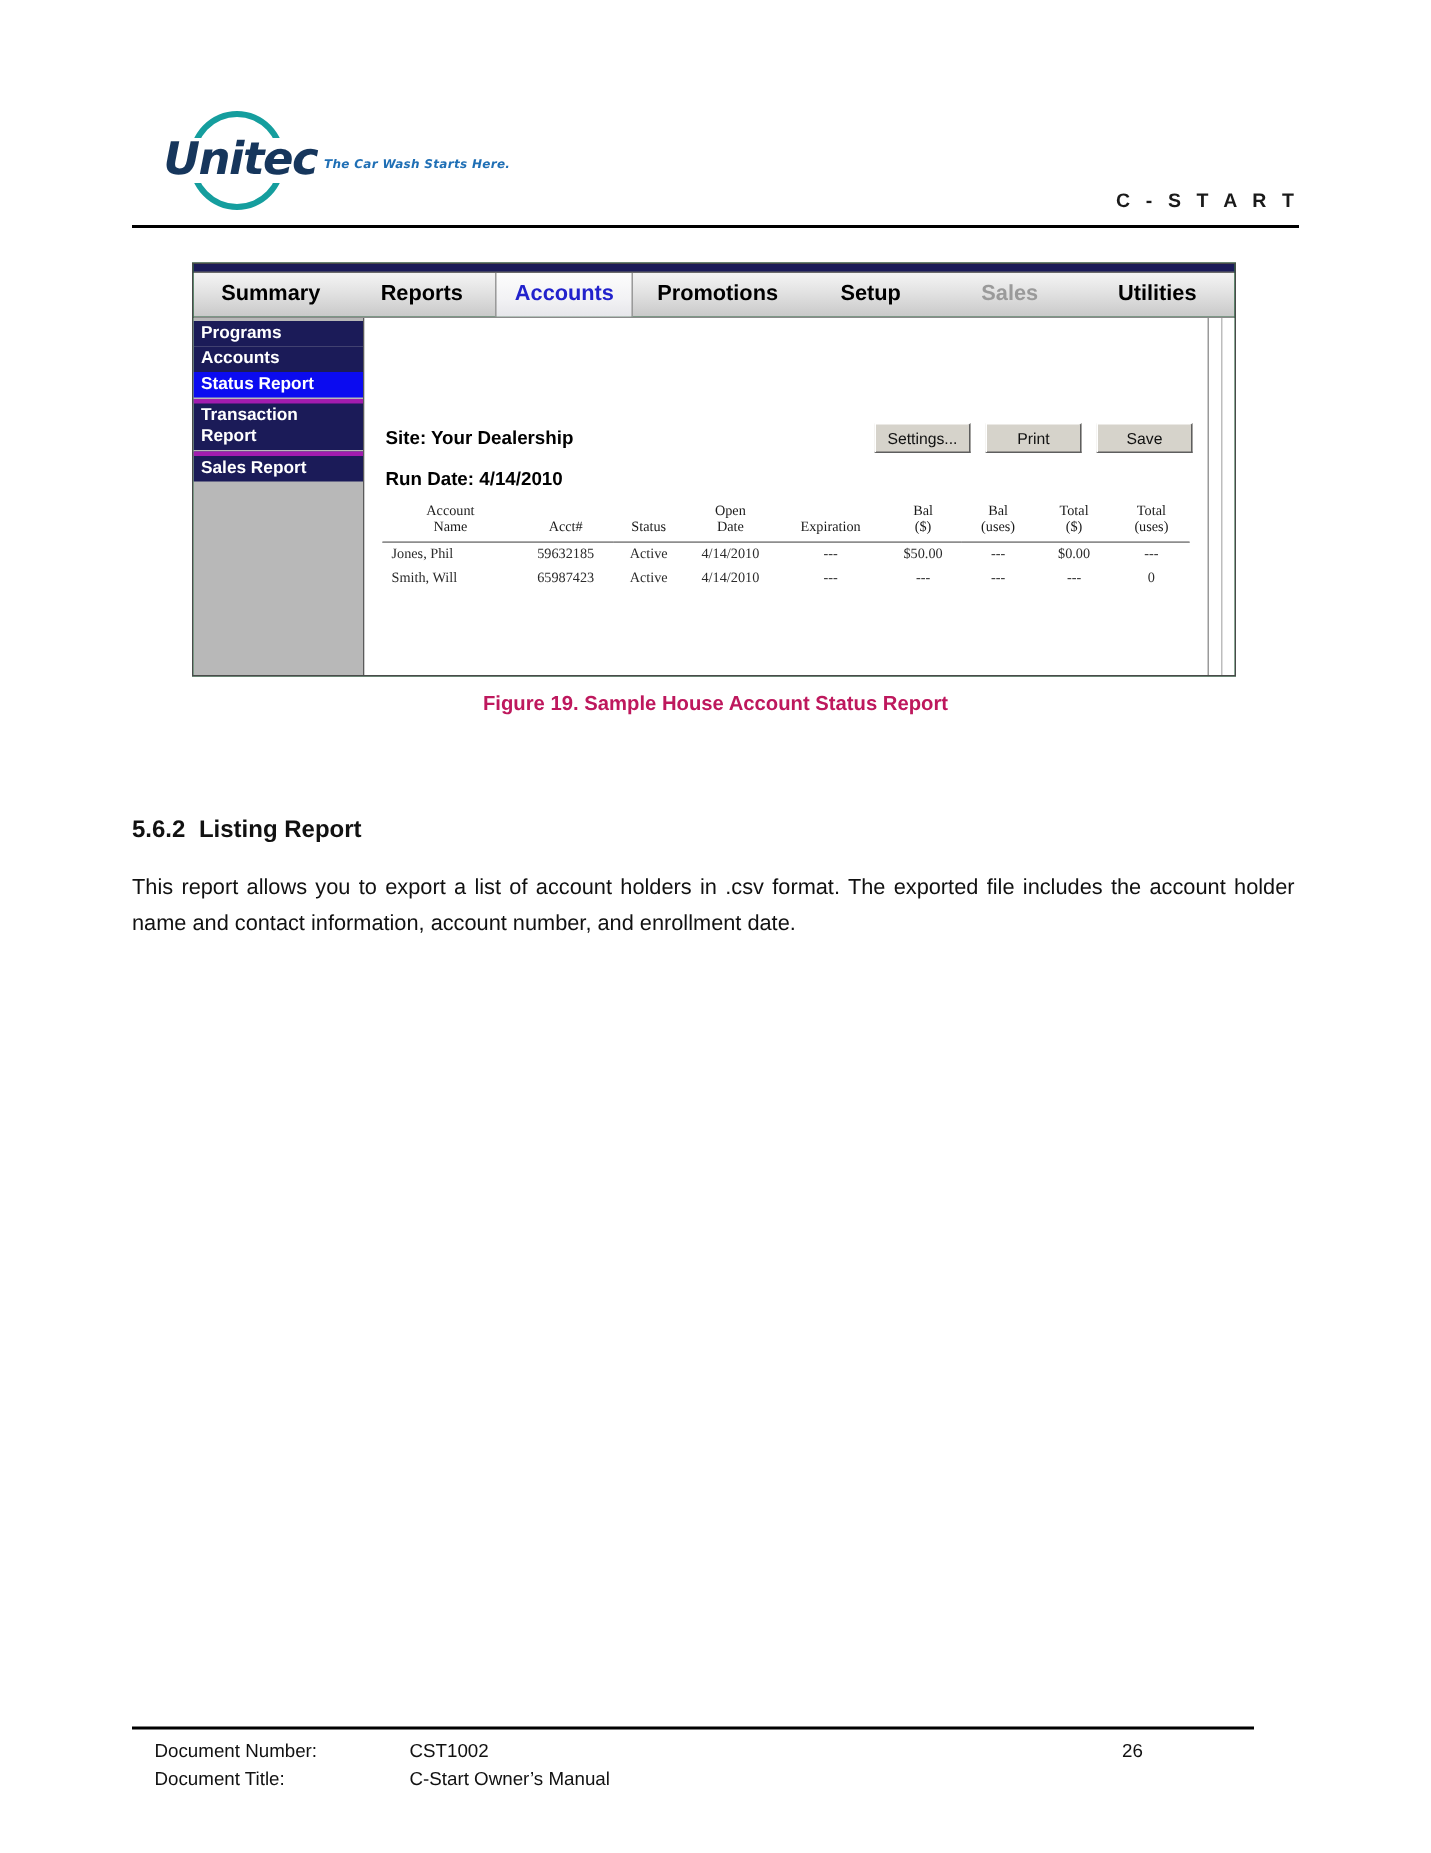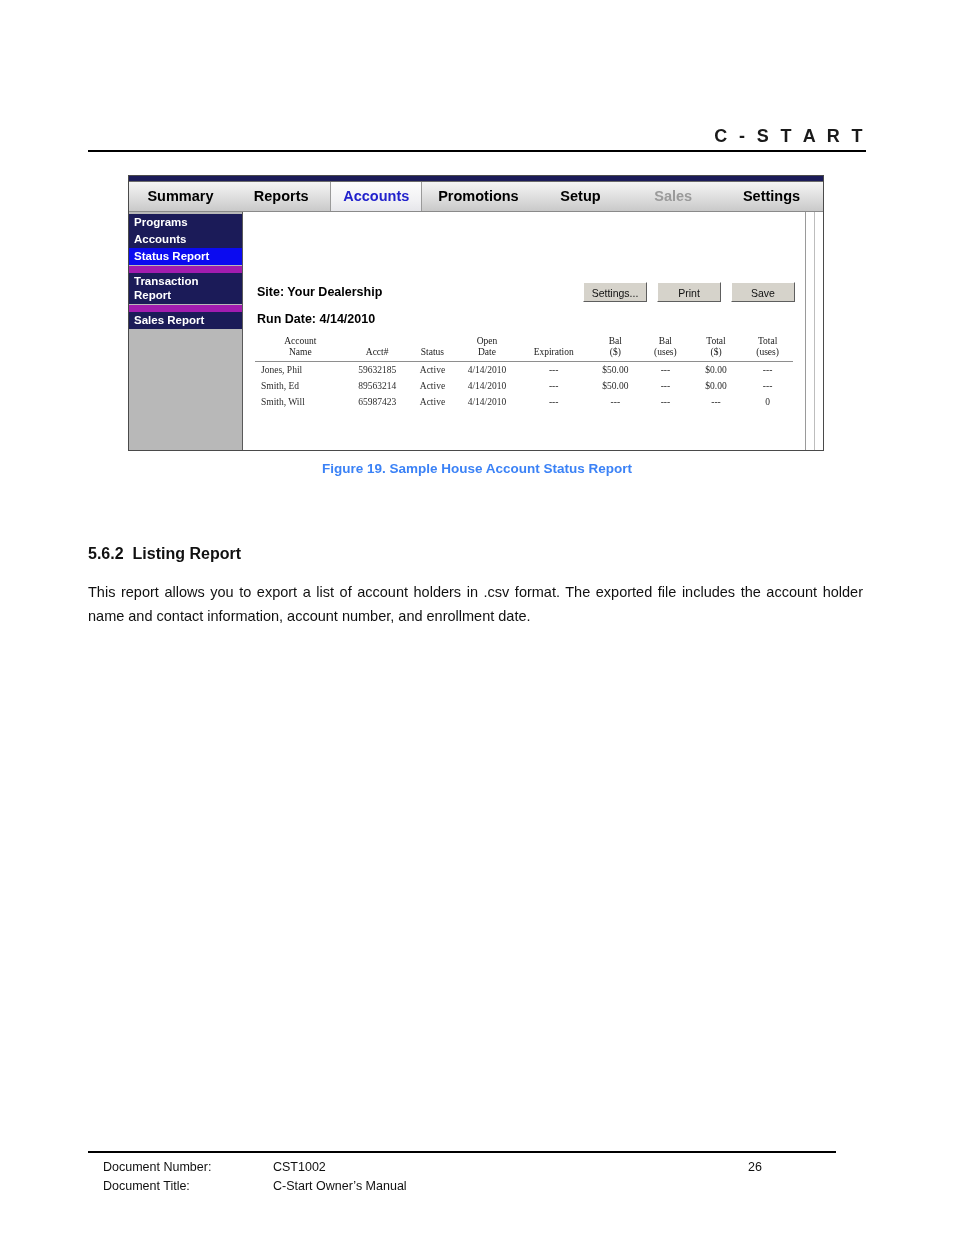--- a/index.html
+++ b/index.html
@@ -66,21 +66,21 @@
     color: #1f6fb5;
     letter-spacing: 0.2px;
     white-space: nowrap;
   }
   .header-doc-title {
     position: absolute;
     right: 0px;
     top: 54px;
     font-family: "Liberation Sans", sans-serif;
     font-weight: bold;
-    font-size: 18px;
+    font-size: 13px;
     letter-spacing: 3.4px;
     color: #1a1a1a;
   }
   .header-rule {
     position: absolute;
     left: 88px;
     top: 150px;
     width: 778px;
     height: 0;
     border-top: 2px solid #000000;
@@ -155,21 +155,21 @@
     font-family: "Liberation Sans", sans-serif;
     font-weight: bold;
     font-size: 11.5px;
     padding: 1px 5px 2px 5px;
     line-height: 14px;
   }
   .side-item.active {
     background: #0b0bf0;
     color: #ffffff;
   }
-  .side-item.sep-top { margin-top: 1px; border-top: 7px solid #a21caf; }
+  .side-item.sep-top { margin-top: 1px; border-top: 3px solid #a21caf; }
 
   .report-pane {
     flex: 1 1 auto;
     position: relative;
     background: #ffffff;
     border-right: 1px solid #9a9a9a;
     margin-right: 8px;
   }
   .scroll-gutter {
     width: 8px;
@@ -267,21 +267,21 @@
   
   .figure-caption {
     position: absolute;
     left: 88px;
     top: 461px;
     width: 778px;
     text-align: center;
     font-family: "Liberation Sans", sans-serif;
     font-weight: bold;
     font-size: 13.5px;
-    color: #3b82f6;
+    color: #be185d;
   }
 
   
   .section-heading {
     position: absolute;
     left: 88px;
     top: 545px;
     font-family: "Liberation Sans", sans-serif;
     font-weight: bold;
     font-size: 16px;
@@ -334,36 +334,41 @@
   }
   .f-page {
     position: absolute;
     left: 660px;
   }
 </style>
 </head>
 <body>
 
 <div class="page-header">
+  <div class="logo-block">
+    <div class="logo-ellipse"></div>
+    <div class="logo-word">Unitec</div>
+    <div class="logo-tagline">The Car Wash Starts Here.</div>
+  </div>
   <div class="header-doc-title">C - S T A R T</div>
 </div>
 <div class="header-rule"></div>
 
 <div class="app-window">
 
   <div class="window-topstrip"></div>
 
   <div class="tabbar">
     <div class="tab t-summary">Summary</div>
     <div class="tab t-reports">Reports</div>
     <div class="tab t-accounts">Accounts</div>
     <div class="tab t-promotions">Promotions</div>
     <div class="tab t-setup">Setup</div>
     <div class="tab t-sales">Sales</div>
-    <div class="tab t-utilities">Settings</div>
+    <div class="tab t-utilities">Utilities</div>
   </div>
 
   <div class="window-body">
 
     <div class="sidebar">
       <div class="side-item">Programs</div>
       <div class="side-item">Accounts</div>
       <div class="side-item active">Status Report</div>
       <div class="side-item sep-top">Transaction Report</div>
       <div class="side-item sep-top">Sales Report</div>
@@ -410,31 +415,20 @@
             <th class="col-totu">
               <span>Total</span><br>
               <span>(uses)</span>
             </th>
           </tr>
         </thead>
         <tbody>
           <tr>
             <td class="name-cell">Jones, Phil</td>
             <td>59632185</td>
-            <td>Active</td>
-            <td>4/14/2010</td>
-            <td>---</td>
-            <td>$50.00</td>
-            <td>---</td>
-            <td>$0.00</td>
-            <td>---</td>
-          </tr>
-          <tr>
-            <td class="name-cell">Smith, Ed</td>
-            <td>89563214</td>
             <td>Active</td>
             <td>4/14/2010</td>
             <td>---</td>
             <td>$50.00</td>
             <td>---</td>
             <td>$0.00</td>
             <td>---</td>
           </tr>
           <tr>
             <td class="name-cell">Smith, Will</td>

